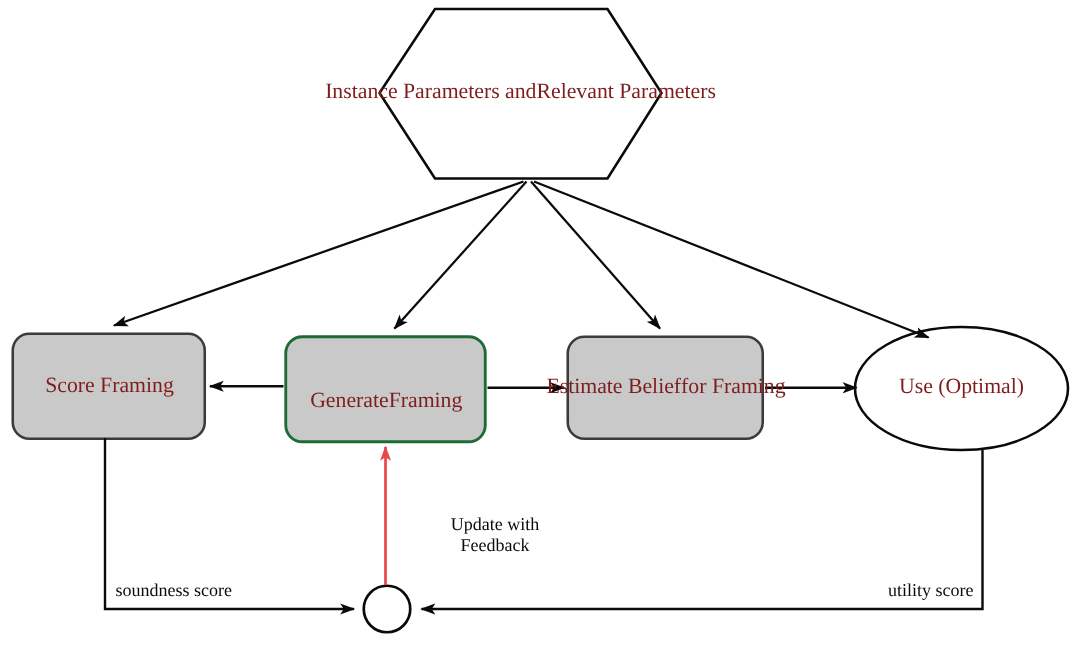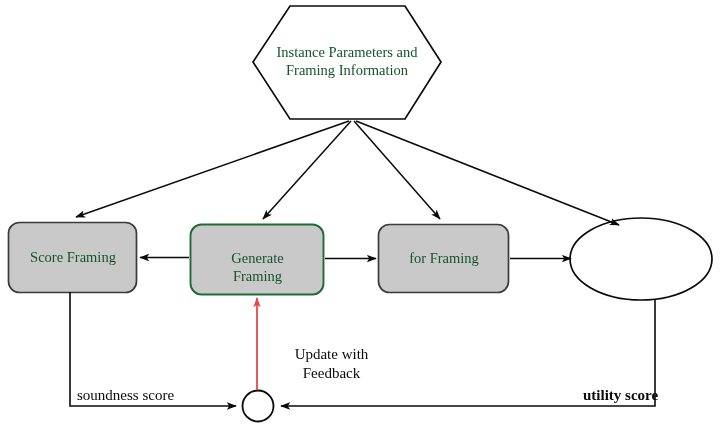--- a/index.html
+++ b/index.html
@@ -18,42 +18,42 @@
   #diagram-svg {
     position: absolute;
     left: 0;
     top: 0;
     width: 720px;
     height: 436px;
   }
   .node-label {
     position: absolute;
     display: flex;
-    flex-direction: column;
+    flex-direction: row;
     align-items: center;
     justify-content: center;
     text-align: center;
-    color: #14532d;
+    color: #7f1d1d;
     font-family: "Liberation Serif", "DejaVu Serif", serif;
     line-height: 1.22;
     pointer-events: none;
     white-space: pre;
   }
   .node-label span { display: block; }
   .edge-label {
     position: absolute;
     color: #0a0a0a;
     font-family: "Liberation Serif", "DejaVu Serif", serif;
     white-space: pre;
     text-align: center;
     line-height: 1.22;
   }
   .sz-node { font-size: 14.5px; }
   .sz-hex  { font-size: 14.5px; }
-  .sz-edge { font-size: 15px; }
+  .sz-edge { font-size: 12px; }
 </style>
 </head>
 <body>
 
 <div id="diagram-root">
 
   <svg id="diagram-svg" viewBox="0 0 720 436">
     <defs>
       <marker id="arrow-black" markerWidth="11" markerHeight="11" refX="9.2" refY="4" orient="auto" markerUnits="userSpaceOnUse">
         <path d="M0,0.3 L10,4 L0,7.7 L2.4,4 Z" fill="#0a0a0a"></path>
@@ -86,41 +86,43 @@
 
     <path d="M655,300 L655,406 L281,406" fill="none" stroke="#0a0a0a" stroke-width="1.6" marker-end="url(#arrow-black)"></path>
 
     <circle cx="258" cy="406" r="15.5" fill="#ffffff" stroke="#0a0a0a" stroke-width="1.8"></circle>
 
     <line x1="257" y1="390" x2="257" y2="298" stroke="#e8464a" stroke-width="1.8" marker-end="url(#arrow-red)"></line>
   </svg>
 
   <div class="node-label sz-hex" style="left:253px; top:35px; width:188px; height:54px;">
     <span>Instance Parameters and</span>
-    <span>Framing Information</span>
+    <span>Relevant Parameters</span>
   </div>
 
   <div class="node-label sz-node" style="left:9px; top:223px; width:128px; height:70px;">
     <span>Score Framing</span>
   </div>
 
   <div class="node-label sz-node" style="left:191px; top:225px; width:133px; height:86px;">
     <span>Generate</span>
     <span>Framing</span>
   </div>
 
   <div class="node-label sz-node" style="left:379px; top:225px; width:130px; height:68px;">
+    <span>Estimate Belief</span>
     <span>for Framing</span>
   </div>
 
   <div class="node-label sz-node" style="left:570px; top:228px; width:142px; height:62px;">
+    <span>Use (Optimal)</span>
   </div>
 
   <div class="edge-label sz-edge" style="left:269px; top:327px; width:110px; text-align:center;">
     <span>Update with</span>
     <span>Feedback</span>
   </div>
 
   <div class="edge-label sz-edge" style="left:77px; top:386px; text-align:right;">soundness score</div>
 
-  <div class="edge-label sz-edge" style="left:583px; top:386px; width:66px; text-align:right;font-weight:bold;">utility score</div>
+  <div class="edge-label sz-edge" style="left:583px; top:386px; width:66px; text-align:right;">utility score</div>
 
 </div>
 
 </body></html>

